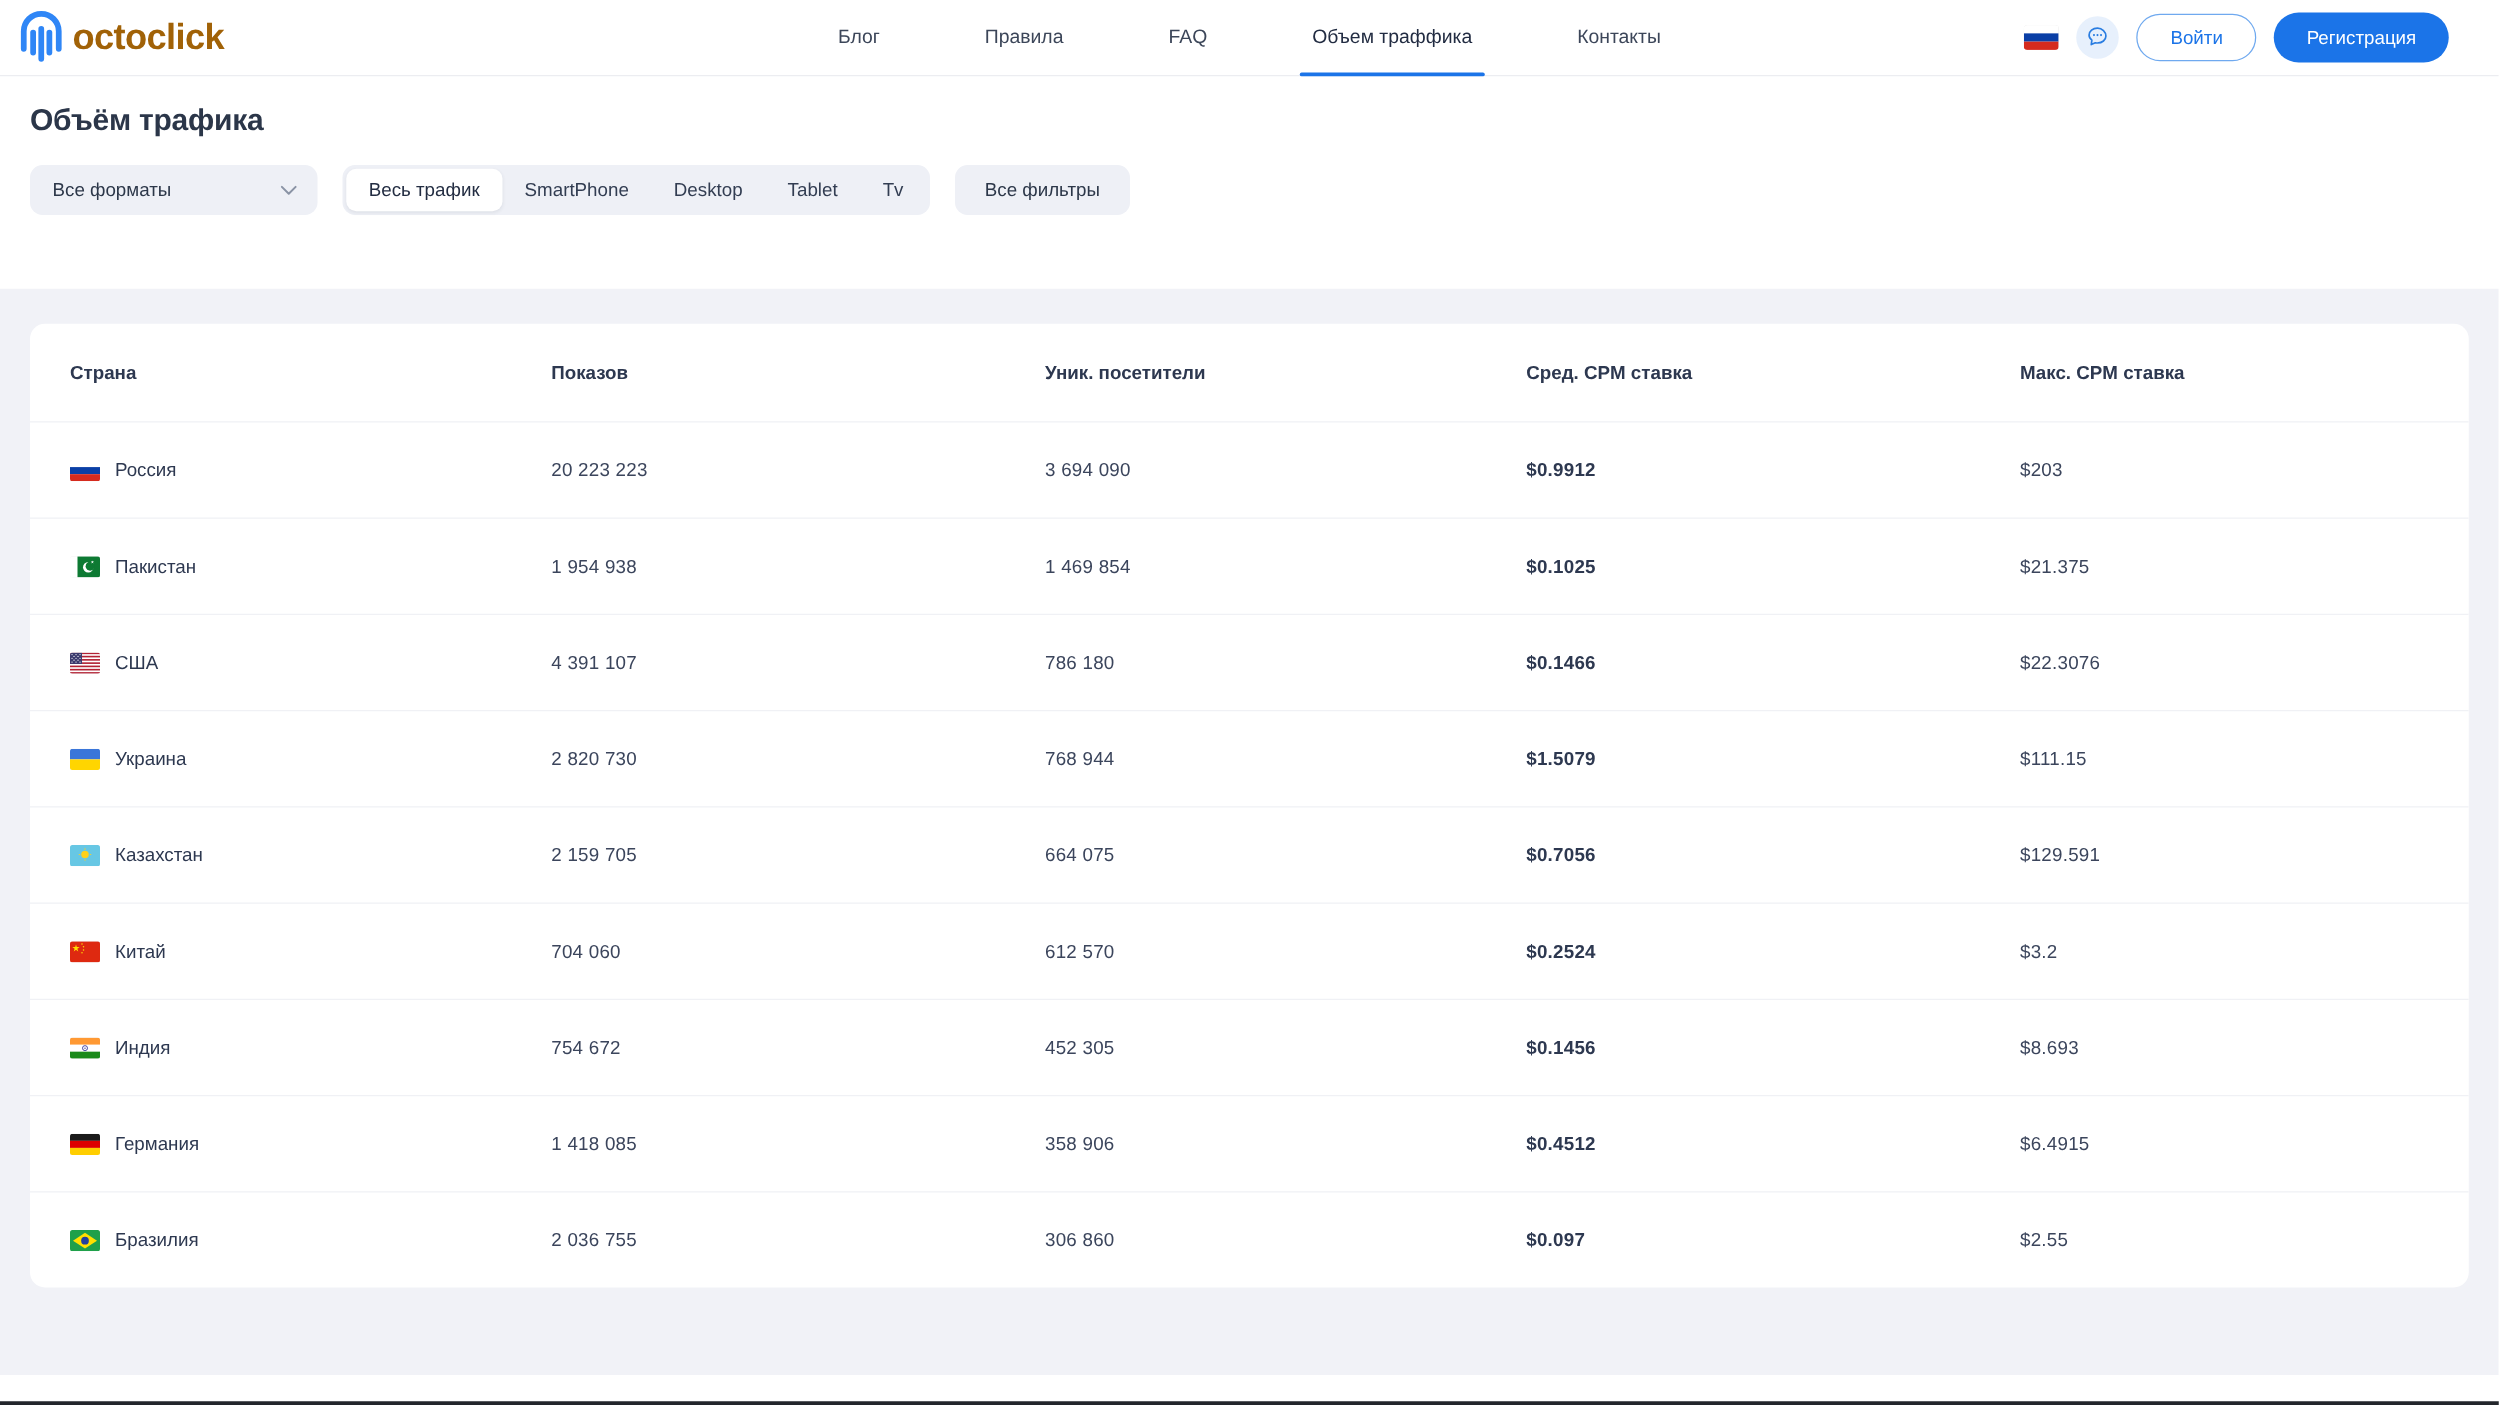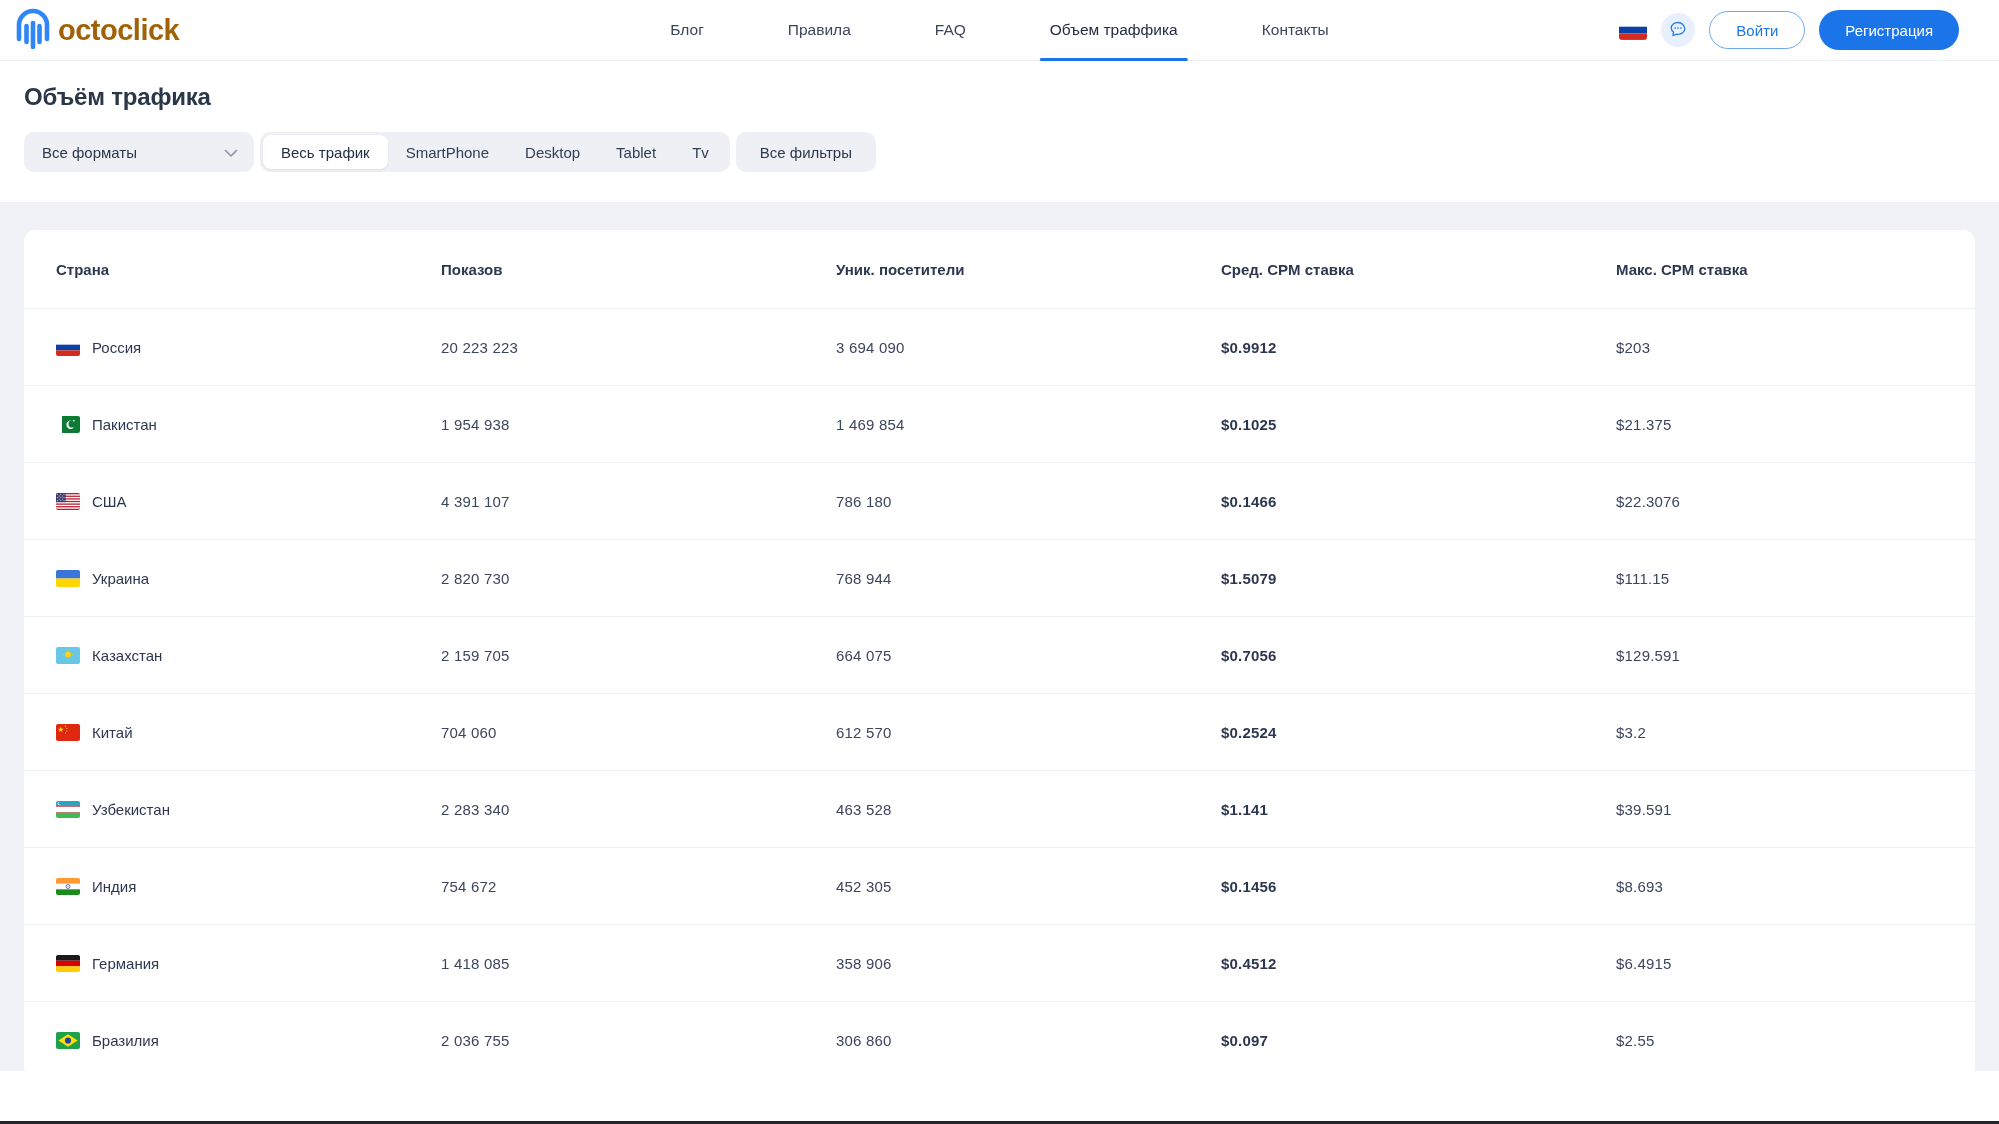--- a/index.html
+++ b/index.html
@@ -27,35 +27,35 @@
   .btn-login { height:38px; padding:0 26px; border-radius:19px; background:#fff;
     border:1.5px solid #6fa9ef; color:var(--accent); font-size:15px; cursor:pointer;
     font-family:inherit; }
   .btn-register { height:40px; padding:0 26px; border-radius:20px; background:var(--accent);
     border:none; color:#fff; font-size:15px; cursor:pointer; font-family:inherit; }
 
   
   .page-head { padding:22px 24px 30px 24px; background:#fff; }
   .page-title { font-size:24px; font-weight:700; color:#2b3649; letter-spacing:-0.2px; }
   .page-subtitle { margin-top:7px; font-size:14px; color:#9aa2ad; }
-  .filters { margin-top:21px; display:flex; align-items:center; gap:6px; }
+  .filters { margin-top:21px; display:flex; align-items:center; gap:20px; }
   .format-select { width:230px; height:40px; background:#eef0f6; border-radius:10px;
     display:flex; align-items:center; justify-content:space-between; padding:0 16px 0 18px;
     font-size:15px; color:#2c3749; cursor:pointer; border:none; font-family:inherit; }
   .segmented { height:40px; background:#eef0f6; border-radius:10px; display:flex;
     align-items:center; padding:3px; }
   .segment { height:34px; display:flex; align-items:center; padding:0 18px; border-radius:8px;
     font-size:15px; color:#323d52; cursor:pointer; background:transparent; border:none;
     font-family:inherit; white-space:nowrap; }
   .segment.active { background:#fff; box-shadow:0 1px 3px rgba(35,45,65,.08); color:#232d42; }
   .all-filters { height:40px; padding:0 24px; background:#eef0f6; border-radius:10px;
     border:none; font-size:15px; color:#2c3749; cursor:pointer; font-family:inherit; }
 
   
-  .table-section { background:var(--page-bg); height:869px; padding:28px 24px 0; }
+  .table-section { background:var(--page-bg); height:869px; padding:28px 24px 0;margin-top:29px; }
   .table-card { background:#fff; border-radius:12px; overflow:hidden; }
   .t-row { display:grid; grid-template-columns:385px 395px 385px 395px 1fr;
     align-items:center; padding:0 32px; height:77px; border-top:1px solid #f0f1f5; }
   .t-row.head { height:78px; border-top:none; }
   .th { font-size:15px; font-weight:700; color:#2d3850; }
   .cell-num { font-size:15px; color:#3b455c; letter-spacing:.2px; }
   .cell-avg { font-size:15px; font-weight:700; color:#2d3850; letter-spacing:.2px; }
   .cell-country { display:flex; align-items:center; gap:12px; font-size:15px; color:#2d3850; }
   .row-flag { width:24px; height:17px; border-radius:2px; overflow:hidden; flex:none;
     box-shadow:inset 0 0 0 1px rgba(0,0,0,.08); }
@@ -270,40 +270,20 @@
           <div class="cell-num">704 060</div>
           <div class="cell-num">612 570</div>
           <div class="cell-avg">$0.2524</div>
           <div class="cell-num">$3.2</div>
         </div>
         <div class="t-row">
           <div class="cell-country">
             <span class="row-flag">
               <svg viewBox="0 0 24 17">
                 <rect width="24" height="17" fill="#fff"></rect>
-                <rect width="24" height="5.2" fill="#2aa3c2"></rect>
-                <rect y="5.2" width="24" height=".6" fill="#ce1126"></rect>
-                <rect y="11.2" width="24" height=".6" fill="#ce1126"></rect>
-                <rect y="11.8" width="24" height="5.2" fill="#3fba54"></rect>
-                <circle cx="3.3" cy="2.6" r="1.7" fill="#fff"></circle>
-                <circle cx="4" cy="2.3" r="1.5" fill="#2aa3c2"></circle>
-              </svg>
-            </span>
-            <span>Узбекистан</span>
-          </div>
-          <div class="cell-num">2 283 340</div>
-          <div class="cell-num">463 528</div>
-          <div class="cell-avg">$1.141</div>
-          <div class="cell-num">$39.591</div>
-        </div>
-        <div class="t-row">
-          <div class="cell-country">
-            <span class="row-flag">
-              <svg viewBox="0 0 24 17">
-                <rect width="24" height="17" fill="#fff"></rect>
                 <rect width="24" height="5.67" fill="#ff9933"></rect>
                 <rect y="11.33" width="24" height="5.67" fill="#1a8a1a"></rect>
                 <circle cx="12" cy="8.5" r="2" fill="none" stroke="#000080" stroke-width=".55"></circle>
                 <circle cx="12" cy="8.5" r=".45" fill="#000080"></circle>
               </svg>
             </span>
             <span>Индия</span>
           </div>
           <div class="cell-num">754 672</div>
           <div class="cell-num">452 305</div>

